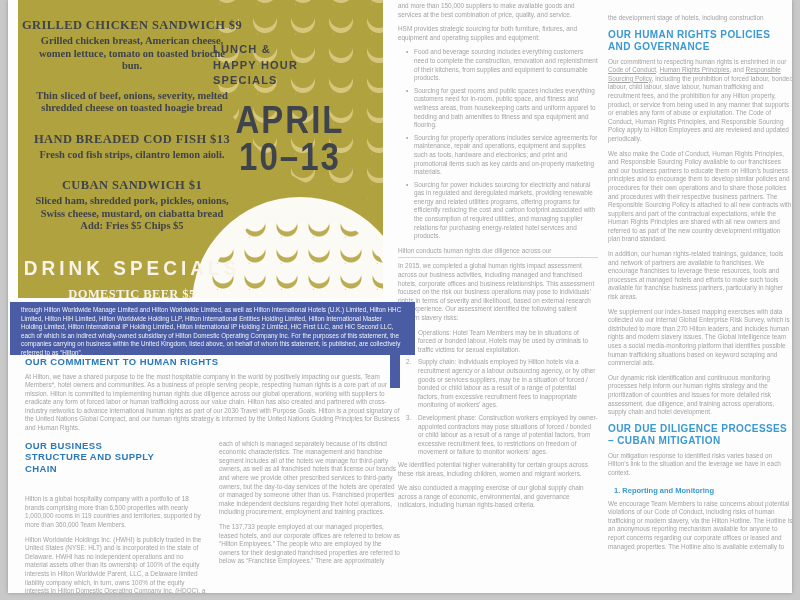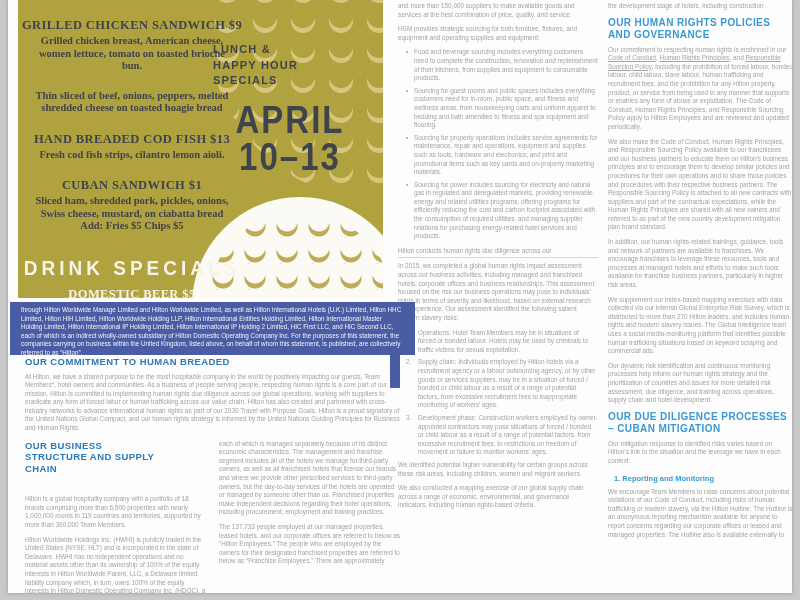--- a/index.html
+++ b/index.html
@@ -23,21 +23,21 @@
   .body{
     font-size:6.4px;line-height:8.6px;color:#a3a3a3;margin:0 0 6px 0;
   }
   .doc-link{text-decoration:underline;cursor:pointer;}
   .col-left{position:absolute;left:17px;top:356px;width:376px;}
   .twocol{display:flex;gap:12px;margin-top:7px;}
   .colA{width:182px;}
   .colB{width:182px;}
   .h2w{width:140px;margin-bottom:21px;}
   .col-mid{position:absolute;left:390px;top:2px;width:200px;}
-  .col-right{position:absolute;left:600px;top:2px;width:185px;}
+  .col-right{position:absolute;left:600px;top:14px;width:185px;}
   ul.doc-bullets{margin:0 0 6px 0;padding:0 0 0 8px;list-style:none;}
   ul.doc-bullets li{
     font-size:6.4px;line-height:8.6px;color:#a3a3a3;margin:0 0 4px 0;
     padding-left:8px;position:relative;
   }
   ul.doc-bullets li:before{content:"•";position:absolute;left:0;top:0;color:#a3a3a3;}
   .numline{display:flex;margin:0 0 4px 8px;}
   .numline .num{width:12px;flex:none;font-size:6.4px;line-height:8.6px;color:#a3a3a3;}
   .numline .txt{font-size:6.4px;line-height:8.6px;color:#a3a3a3;}
   .stray{border-bottom:1px solid #d6d6d6;padding-bottom:2px;margin-bottom:4px;}
@@ -114,21 +114,21 @@
       radial-gradient(circle at 0px 27px,  #bcac52 10px, transparent 11px);
     background-size:32px 26px;
   }
 </style>
 </head>
 <body>
 
 <div class="page">
 
   <div class="col-left">
-    <h2 class="doc-h">OUR COMMITMENT TO HUMAN BREADED</h2>
+    <h2 class="doc-h">OUR COMMITMENT TO HUMAN RIGHTS</h2>
     <p class="body">At Hilton, we have a shared purpose to be the most hospitable company in the world by positively impacting our guests, Team Members*, hotel owners and communities. As a business of people serving people, respecting human rights is a core part of our mission. Hilton is committed to implementing human rights due diligence across our global operations, working with suppliers to eradicate any form of forced labor or human trafficking across our value chain. Hilton has also created and partnered with cross-industry networks to advance international human rights as part of our 2030 Travel with Purpose Goals. Hilton is a proud signatory of the United Nations Global Compact, and our human rights strategy is informed by the United Nations Guiding Principles for Business and Human Rights.</p>
     <div class="twocol">
       <div class="colA">
         <h2 class="doc-h h2w">OUR BUSINESS STRUCTURE AND SUPPLY CHAIN</h2>
         <p class="body">Hilton is a global hospitality company with a portfolio of 18 brands comprising more than 6,500 properties with nearly 1,000,000 rooms in 119 countries and territories, supported by more than 360,000 Team Members.</p>
         <p class="body">Hilton Worldwide Holdings Inc. (HWHI) is publicly traded in the United States (NYSE: HLT) and is incorporated in the state of Delaware. HWHI has no independent operations and no material assets other than its ownership of 100% of the equity interests in Hilton Worldwide Parent, LLC, a Delaware limited liability company which, in turn, owns 100% of the equity interests in Hilton Domestic Operating Company Inc. (HDOC), a Delaware corporation. HDOC is the parent company of our various operating subsidiaries.</p>
       </div>
       <div class="colB">
         <p class="body">each of which is managed separately because of its distinct economic characteristics. The management and franchise segment includes all of the hotels we manage for third-party owners, as well as all franchised hotels that license our brands and where we provide other prescribed services to third-party owners, but the day-to-day services of the hotels are operated or managed by someone other than us. Franchised properties make independent decisions regarding their hotel operations, including procurement, employment and training practices.</p>
         <p class="body">The 137,733 people employed at our managed properties, leased hotels, and our corporate offices are referred to below as “Hilton Employees.” The people who are employed by the owners for their designated franchised properties are referred to below as “Franchise Employees.” There are approximately</p>
@@ -192,21 +192,21 @@
     <div class="ball">
       <div class="ball-inner"></div>
     </div>
 
     <div class="menu">
       <div class="menu-item first">
         <div class="menu-name">GRILLED CHICKEN SANDWICH $9</div>
         <div class="menu-desc">Grilled chicken breast, American cheese, women lettuce, tomato on toasted brioche bun.</div>
       </div>
       <div class="menu-item">
-        <div class="menu-desc">Thin sliced of beef, onions, peppers, melted shredded cheese on toasted hoagie bread</div>
+        <div class="menu-desc">Thin sliced of beef, onions, severity, melted shredded cheese on toasted hoagie bread</div>
       </div>
       <div class="menu-item">
         <div class="menu-name">HAND BREADED COD FISH $13</div>
         <div class="menu-desc">Fresh cod fish strips, cilantro lemon aioli.</div>
       </div>
       <div class="menu-item">
         <div class="menu-name">CUBAN SANDWICH $1</div>
         <div class="menu-desc">Sliced ham, shredded pork, pickles, onions, Swiss cheese, mustard, on ciabatta bread</div>
         <div class="menu-desc">Add:  Fries $5 Chips $5</div>
       </div>

